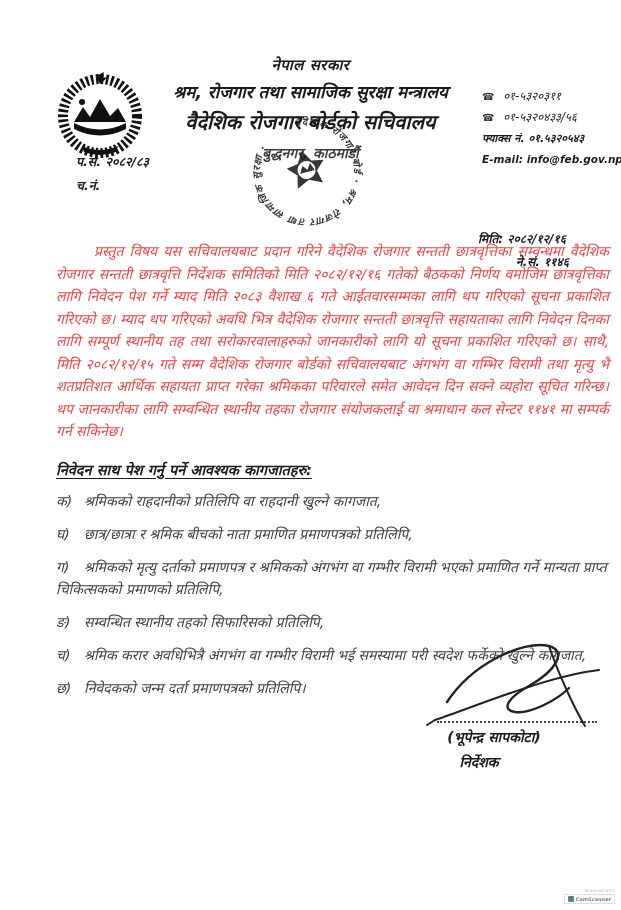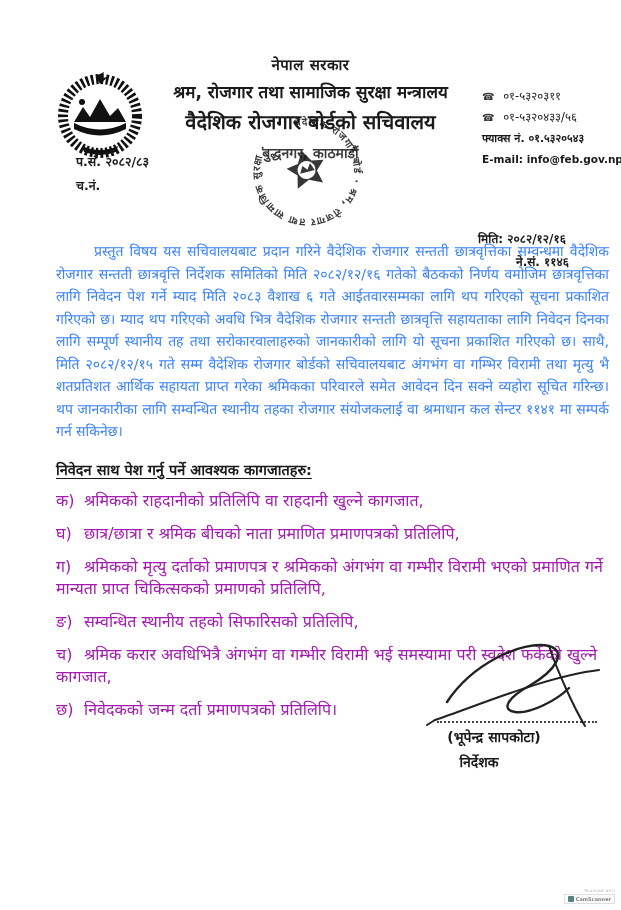--- a/index.html
+++ b/index.html
@@ -2,21 +2,21 @@
 <html><head>
 <meta charset="utf-8">
 <style>
   html,body{margin:0;padding:0;}
   body{
     width:621px;height:910px;background:#f2f2f2;
     font-family:"DejaVu Sans","Liberation Sans",sans-serif;
   }
   .page{
     position:relative;width:621px;height:910px;background:#ffffff;
-    color:#1a1a1a;overflow:hidden;
+    color:#1a1a1a;overflow:hidden;font-style:italic;
   }
   
   .letterhead{position:relative;height:232px;}
   .emblem{position:absolute;left:52px;top:68px;width:96px;height:96px;}
   .head-center{position:absolute;left:0;right:0;top:54px;text-align:center;}
   .gov-title{font-size:15px;font-weight:bold;letter-spacing:.5px;}
   .ministry-title{font-size:17px;font-weight:bold;margin-top:6px;}
   .office-title{font-size:20px;font-weight:bold;margin-top:5px;}
   .office-address{font-size:14px;font-weight:bold;margin-top:8px;opacity:.85;}
   .contact{position:absolute;left:482px;top:86px;font-size:11.5px;line-height:21px;white-space:nowrap;}
@@ -29,27 +29,27 @@
   
   .stamp{position:absolute;left:246px;top:112px;width:122px;height:120px;transform:rotate(-14deg);opacity:.88;}
   
   .content{padding:0 12px 0 56px;}
   .subject{
     font-size:15px;font-weight:bold;margin:6px 0 10px 6px;
     text-decoration:underline;text-underline-offset:4px;white-space:nowrap;
   }
   .body-par{
     font-size:14px;line-height:22.5px;text-align:justify;
-    text-indent:38px;margin:8px 0 10px 0;color:#3b82f6;
+    text-indent:38px;margin:8px 0 10px 0;color:#ef4444;
   }
   .docs-heading{
     font-size:14.5px;font-weight:bold;margin:16px 0 8px 0;
     text-decoration:underline;text-underline-offset:3px;
   }
-  .doc-item{font-size:16px;line-height:22px;margin:11px 0;color:#a21caf;max-width:552px;}
+  .doc-item{font-size:14px;line-height:22px;margin:11px 0;color:#404040;max-width:552px;}
   .doc-item .marker{display:inline-block;min-width:28px;font-weight:500;}
   
   .sig-block{position:absolute;right:14px;top:632px;width:220px;text-align:center;}
   .sig-scribble{display:block;margin:0 0 0 auto;}
   .sig-dots{display:block;border-bottom:2px dotted #444;width:160px;margin:-12px 10px 4px auto;height:1px;}
   .sig-name{font-size:14px;font-weight:bold;margin-right:6px;}
   .sig-title{font-size:14px;font-weight:bold;margin:6px 36px 0 0;}
   
   .watermark{position:absolute;right:6px;bottom:6px;text-align:right;opacity:.75;}
   .wm-top{font-size:4px;color:#9a9a9a;letter-spacing:.3px;}

